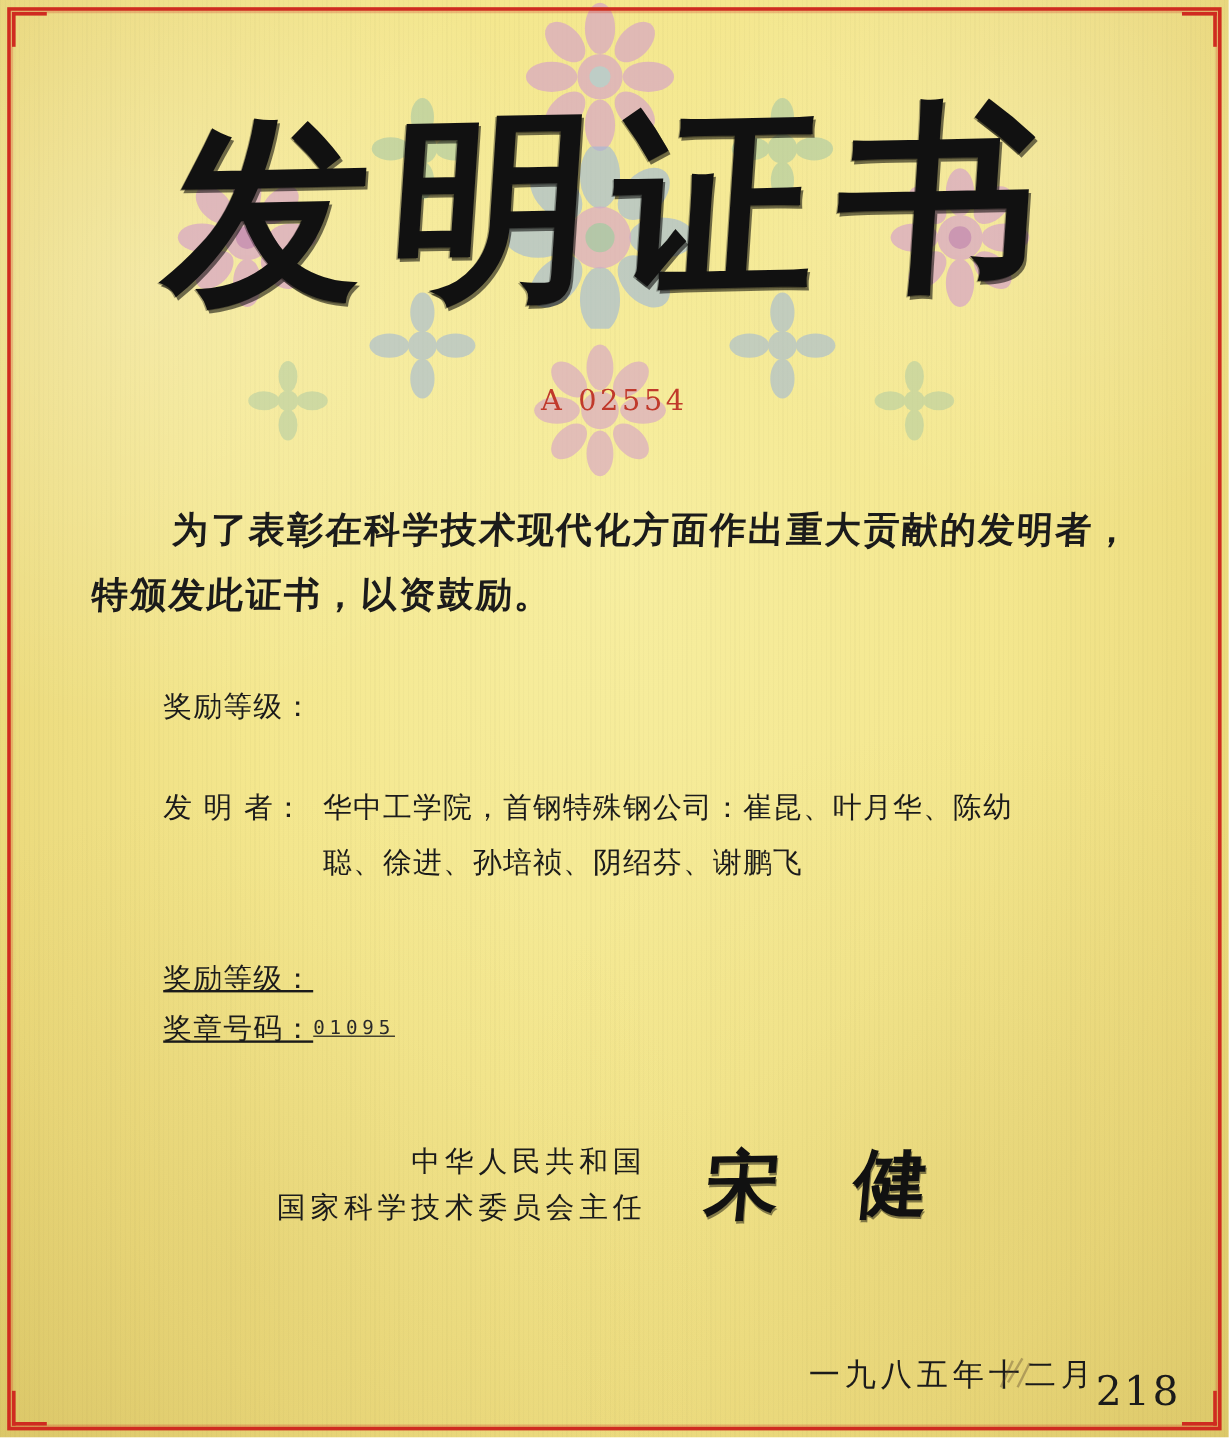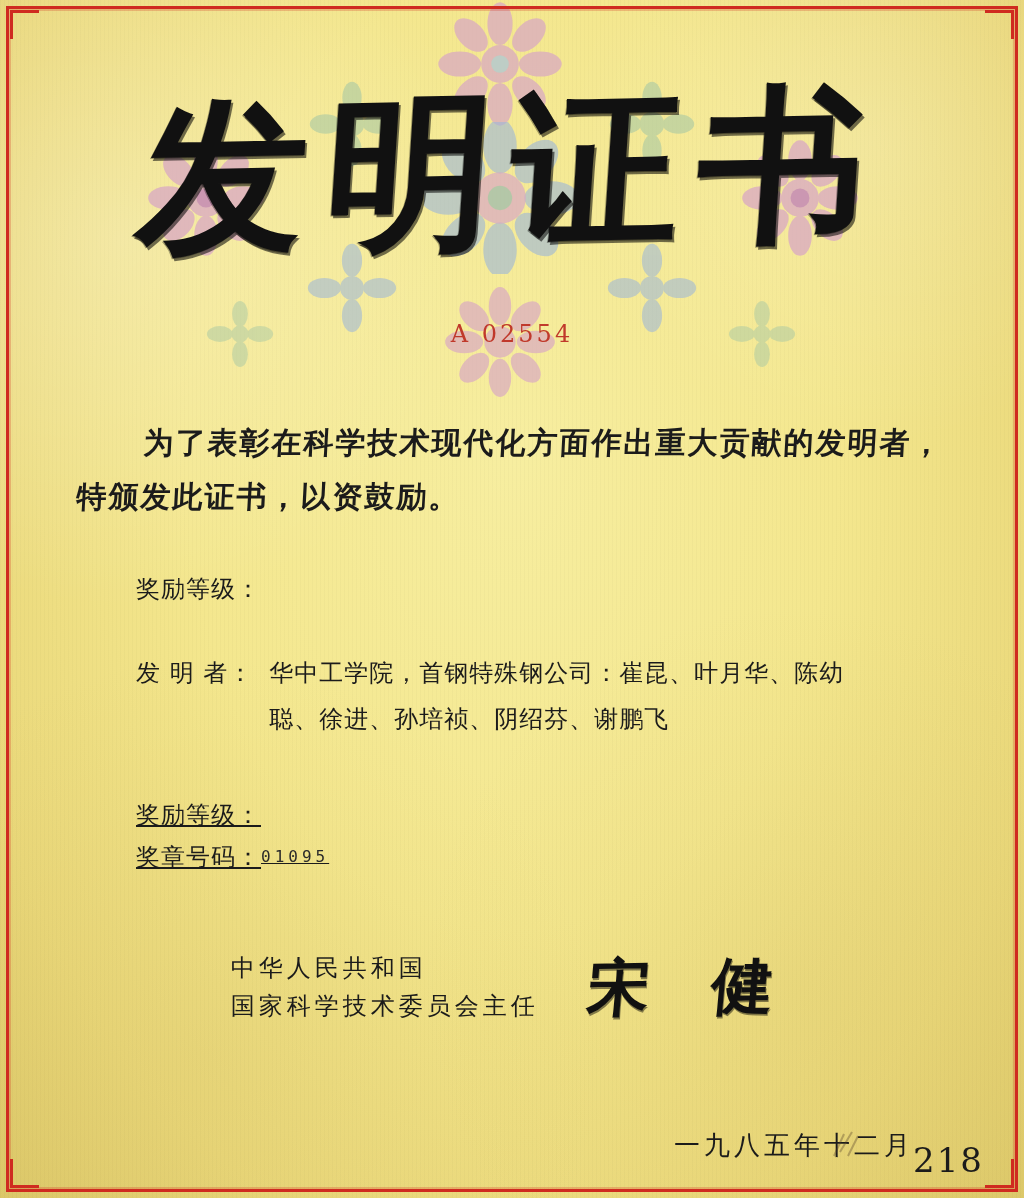--- a/index.html
+++ b/index.html
@@ -161,21 +161,21 @@
     left: 0; right: 0;
     top: 945px;
     text-align: center;
   }
   .sig-inner {
     display: inline-block;
     position: relative;
   }
   .issuer {
     display: inline-block;
-    text-align: left;
+    text-align: right;
     font-family: "DejaVu Serif", "Liberation Serif", serif;
     font-size: 24px;
     line-height: 38px;
     letter-spacing: 4px;
     color: #1b1b1b;
     vertical-align: middle;
   }
   .sig-name {
     display: inline-block;
     vertical-align: middle;

